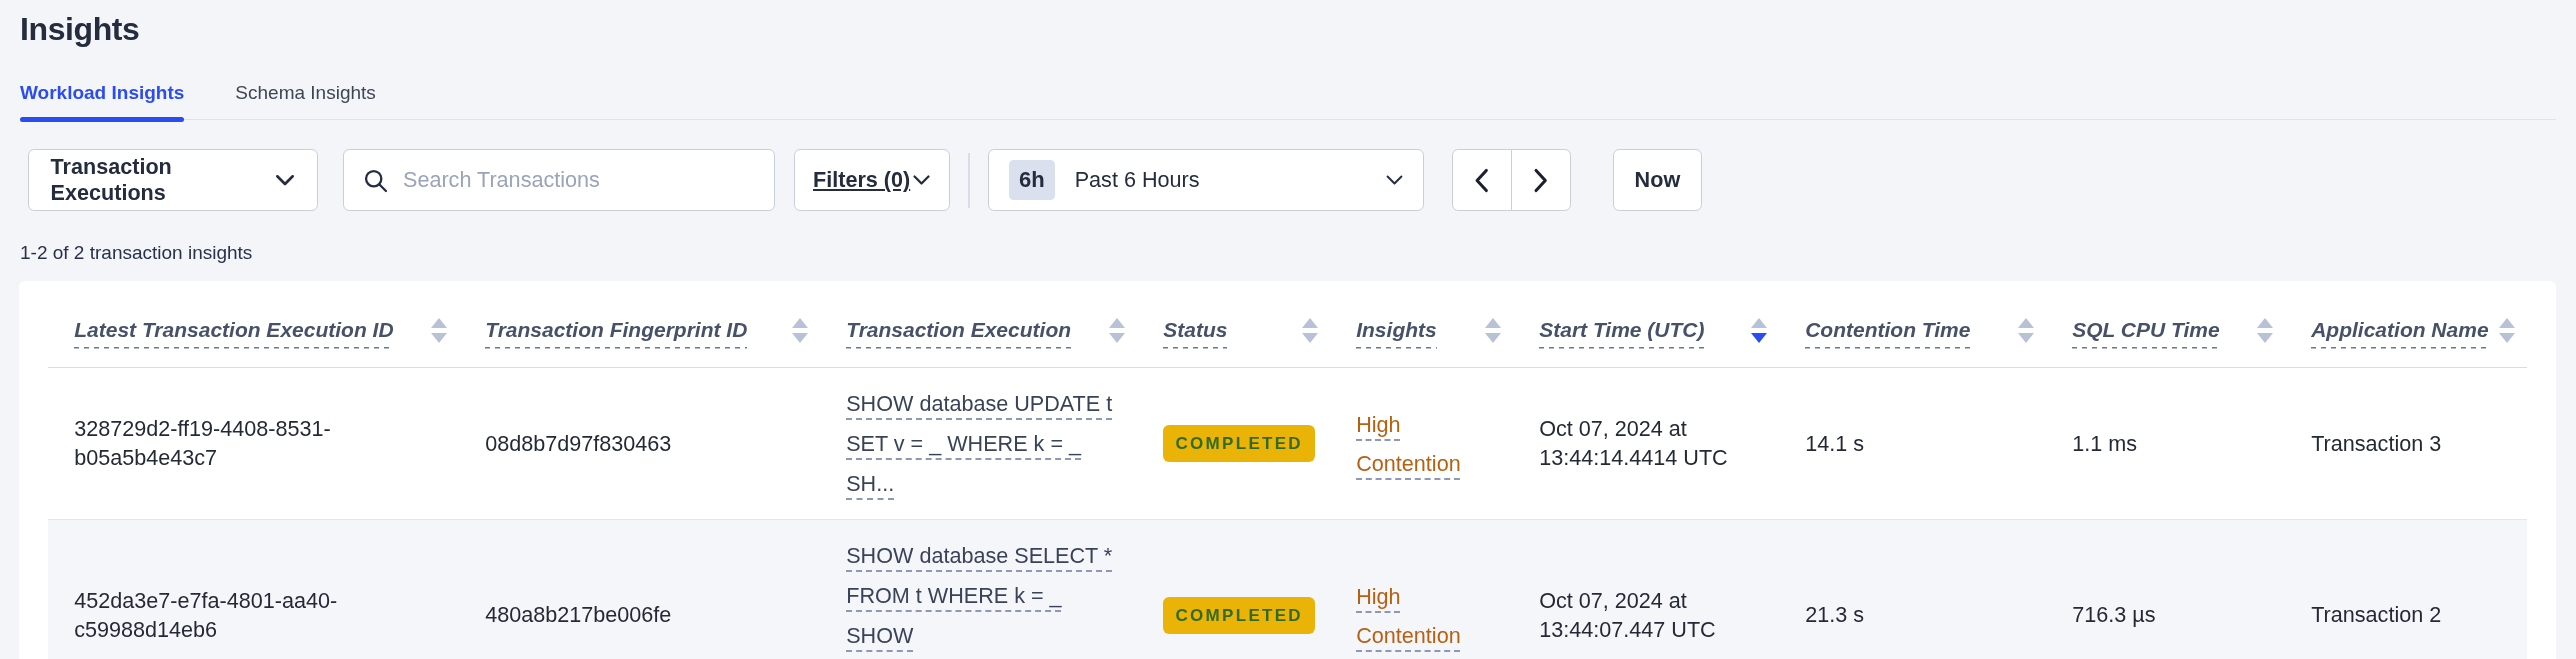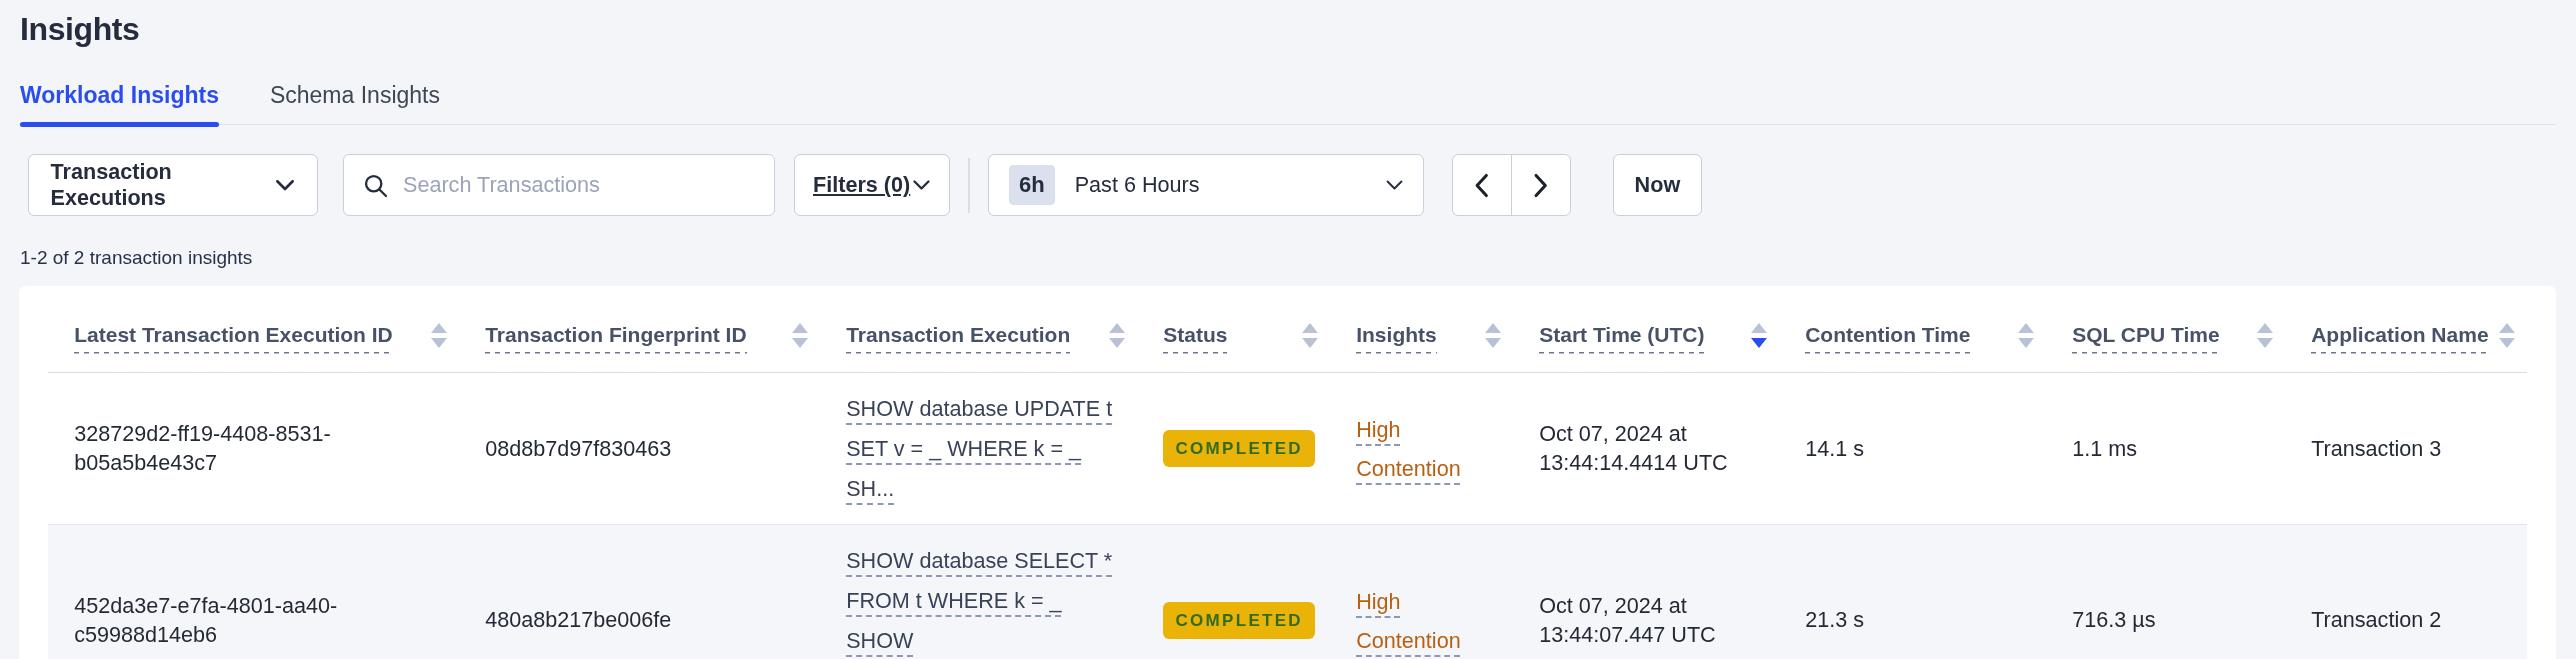--- a/index.html
+++ b/index.html
@@ -8,21 +8,21 @@
     background: #f3f5f9;
     font-family: "Liberation Sans", sans-serif;
     color: #242a35;
   }
   .page { padding: 10.8px 20px 0 20px; }
 
   
   .page-title { font-size: 32px; font-weight: 700; color: #242c3e; letter-spacing: -0.4px; }
 
   .tabs { margin-top: 34px; border-bottom: 1.5px solid #dfe2ea; display: flex; }
-  .tab { position: relative; padding-bottom: 15.4px; margin-right: 51px; font-size: 23px; font-weight: 500; color: #3d4654; cursor: pointer; }
+  .tab { position: relative; padding-bottom: 15.4px; margin-right: 51px; font-size: 19px; font-weight: 500; color: #3d4654; cursor: pointer; }
   .tab.active { color: #2b4df0; font-weight: 600; }
   .tab.active::after { content: ""; position: absolute; left: 0; right: 0; bottom: -3.1px; height: 5.4px; background: #2b4df0; border-radius: 3.1px; }
 
   
   .toolbar { margin-top: 29px; display: flex; align-items: center; height: 62px; padding-left: 8px; }
   .btn {
     background: #fff; border: 1.5px solid #c9cedd; border-radius: 6.2px; height: 62px;
     display: flex; align-items: center; font-size: 21.6px; color: #242c3e; cursor: pointer;
     font-family: "Liberation Sans", sans-serif;
   }
@@ -44,21 +44,21 @@
   .pager .btn { width: 60px; justify-content: center; }
   .pager .btn.prev { border-radius: 6.2px 0 0 6.2px; }
   .pager .btn.next { border-radius: 0 6.2px 6.2px 0; margin-left: -1.5px; }
   .btn-now { width: 89px; justify-content: center; font-weight: 600; margin-left: 27px; }
 
   .results-summary { margin-top: 31px; font-size: 19px; font-weight: 500; color: #27324a; }
 
   
   .card { margin-top: 17px; margin-left: -0.8px; background: #fff; border-radius: 6.2px; padding: 0 29px; min-height: 362px; }
   table { width: 100%; border-collapse: collapse; table-layout: fixed; }
-  thead tr { border-bottom: 1.5px solid #d9dce4; }
+  thead tr { border-bottom: 1.5px solid #d9dce4; font-style: italic; }
   tbody tr { border-bottom: 1.5px solid #e3e6ec; }
   tbody tr:nth-child(even) { background: #f5f6fa; }
   th { padding: 37px 12.3px 18.5px 26px; text-align: left; vertical-align: bottom; }
   .th-inner { display: flex; align-items: flex-end; justify-content: space-between; }
   .th-label {
     font-size: 21px; font-weight: 700; color: #475269; line-height: 23px;
     padding-bottom: 7.7px;
     background-image: repeating-linear-gradient(to right, #6b7691 0 5.4px, transparent 5.4px 10px);
     background-size: 100% 1.5px; background-repeat: no-repeat; background-position: left bottom;
   }

